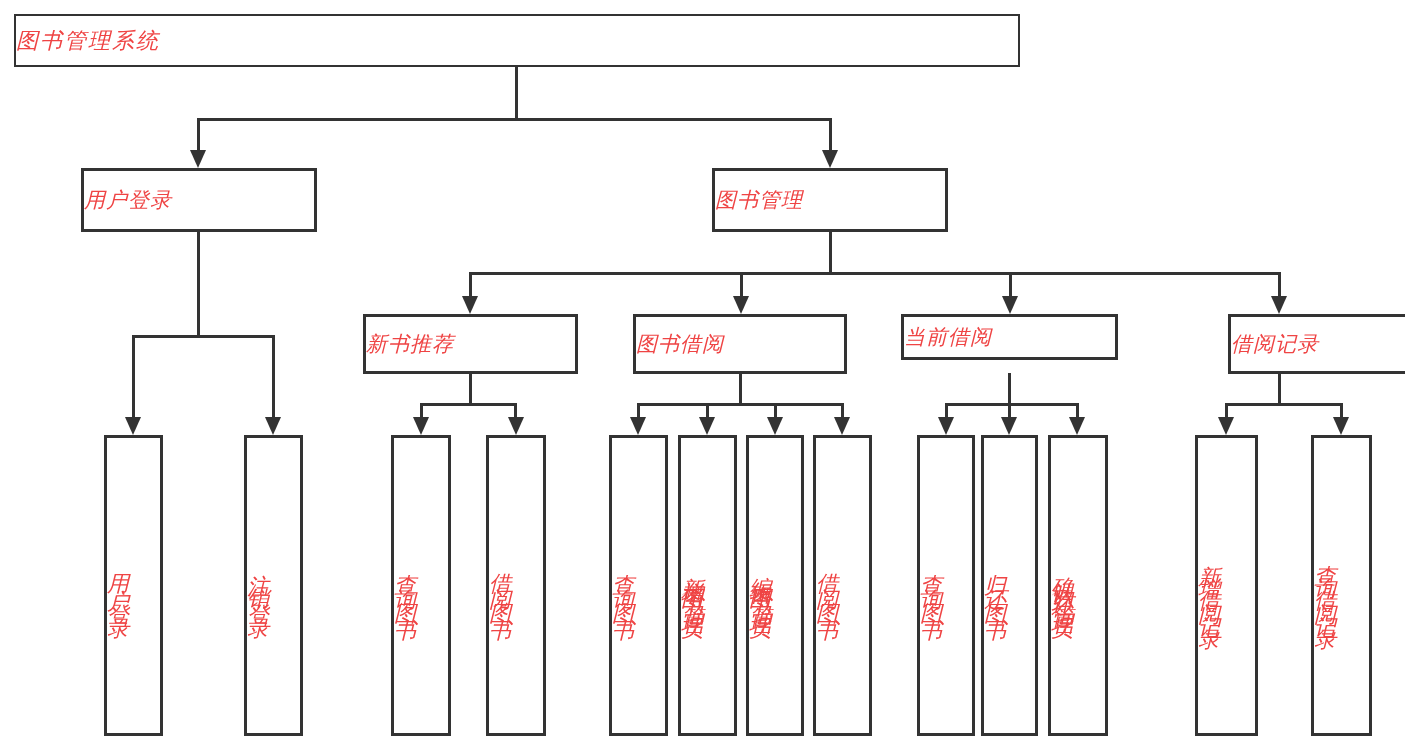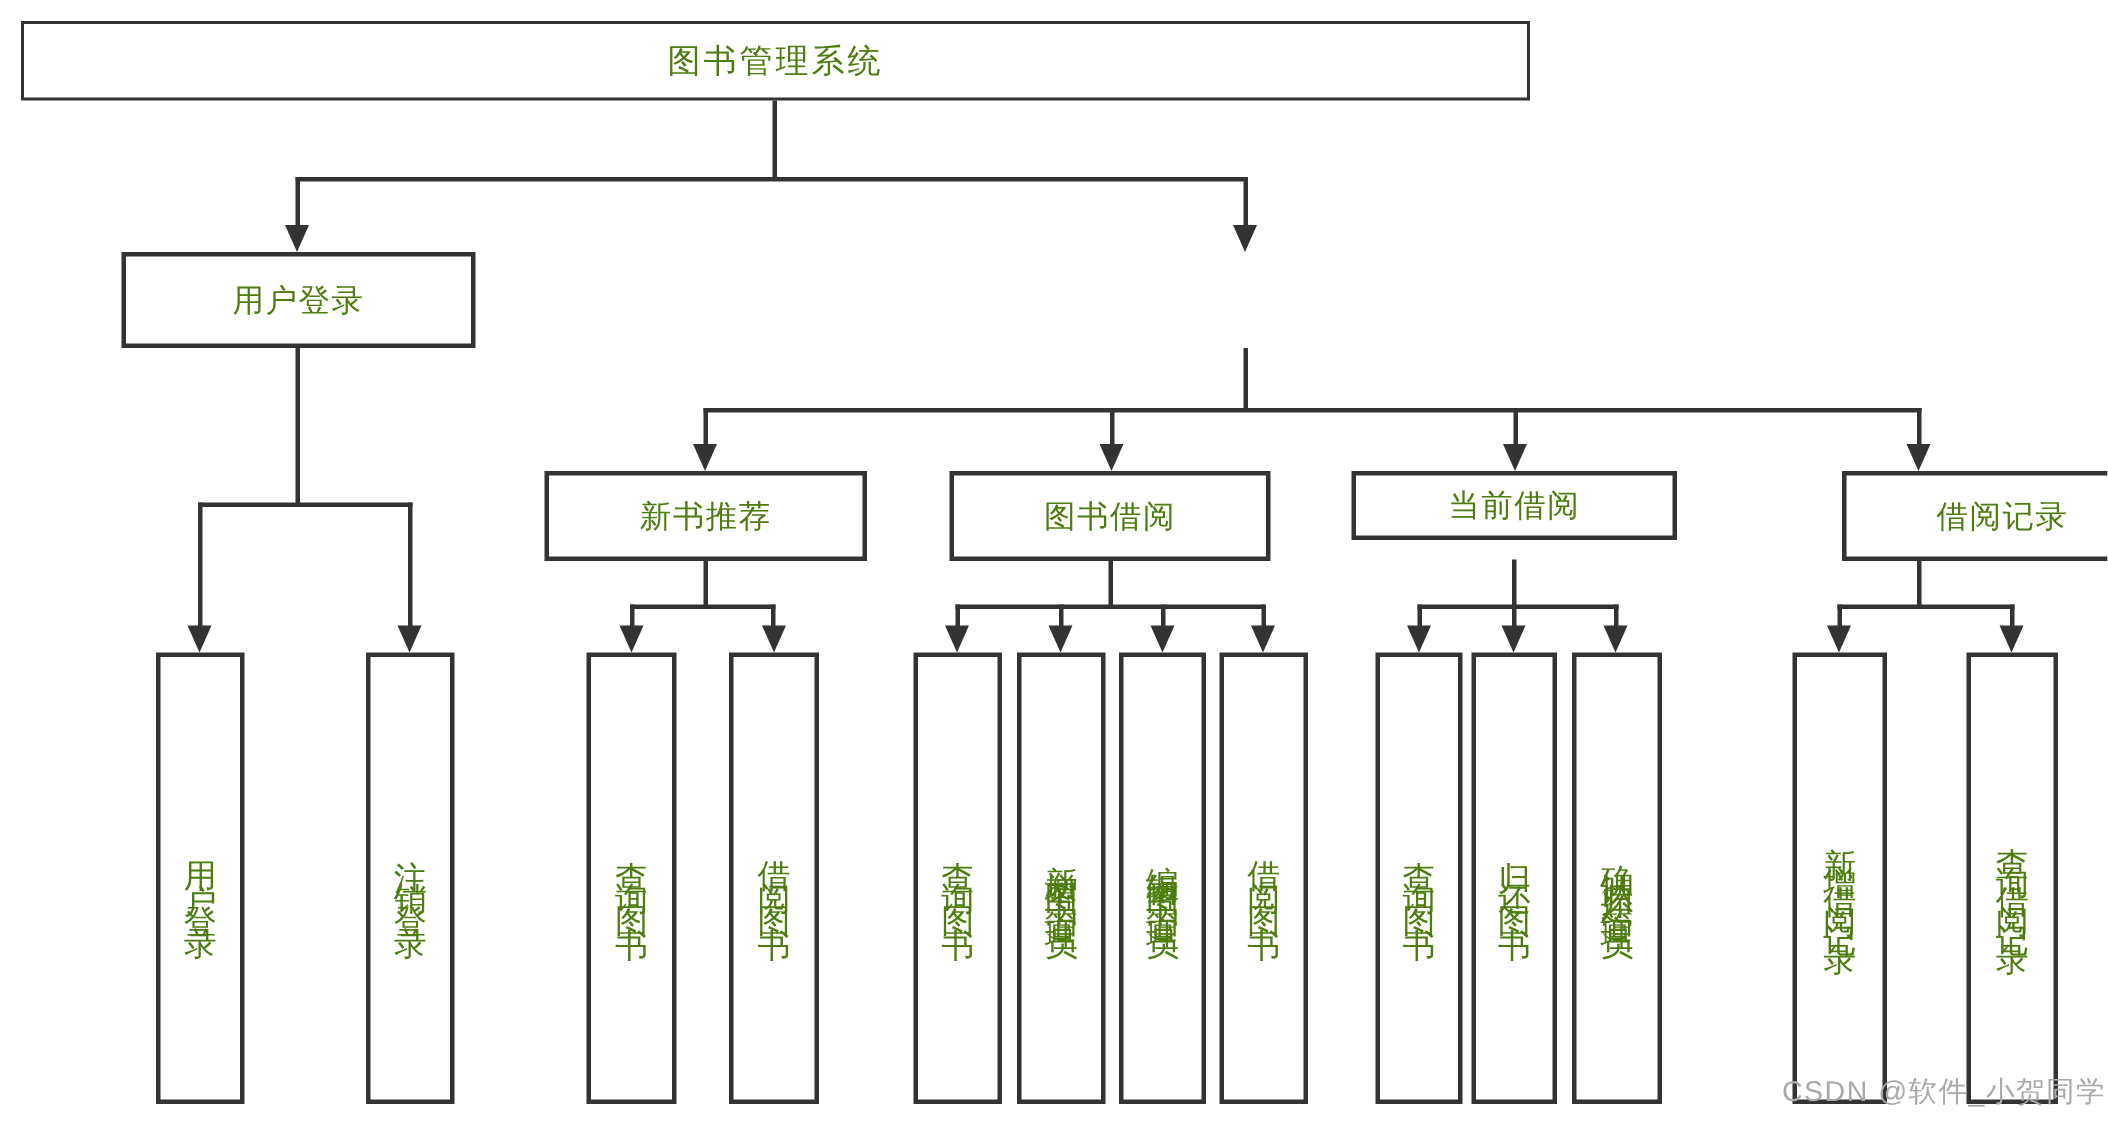--- a/index.html
+++ b/index.html
@@ -2,21 +2,21 @@
 <html><head>
 <meta charset="utf-8">
 <style>
   html,body{margin:0;padding:0;background:#ffffff;}
   #canvas{
     position:relative;width:1405px;height:747px;background:#ffffff;
     font-family:"Liberation Sans","DejaVu Sans",sans-serif;overflow:hidden;
   }
   .box{
     position:absolute;box-sizing:border-box;border:3px solid #333333;background:#ffffff;
-    display:flex;align-items:center;justify-content:center;color:#4d7c0f;
+    display:flex;align-items:center;justify-content:flex-start;color:#ef4444;font-style:italic;
   }
   .root{font-size:22px;font-weight:500;letter-spacing:2px;border-width:2px;}
   .l2,.l3{font-size:21px;font-weight:500;letter-spacing:1px;}
   .leaf{top:435px;height:301px;}
   .vlbl{
     writing-mode:vertical-rl;text-orientation:mixed;line-height:1;
     font-size:22px;font-weight:500;letter-spacing:15px;white-space:nowrap;
   }
   .vlbl.mid{letter-spacing:13px;}
   .vlbl.tight{letter-spacing:6px;}
@@ -43,20 +43,23 @@
 
   <div class="vline" style="left:515px;top:67px;height:51px"></div>
   <div class="hline" style="left:197px;top:118px;width:634px"></div>
   <div class="vline" style="left:197px;top:118px;height:34px"></div>
   <div class="ah" style="left:190px;top:150px"></div>
   <div class="vline" style="left:829px;top:118px;height:34px"></div>
   <div class="ah" style="left:822px;top:150px"></div>
 
   <div class="box l2" style="left:81px;top:168px;width:236px;height:64px">
     <span>用户登录</span>
+  </div>
+  <div class="box l2" style="left:712px;top:168px;width:236px;height:64px">
+    <span>图书管理</span>
   </div>
 
   <div class="vline" style="left:197px;top:232px;height:106px"></div>
   <div class="hline" style="left:132px;top:335px;width:143px"></div>
   <div class="vline" style="left:132px;top:335px;height:83px"></div>
   <div class="ah" style="left:125px;top:417px"></div>
   <div class="vline" style="left:272px;top:335px;height:83px"></div>
   <div class="ah" style="left:265px;top:417px"></div>
 
   <div class="vline" style="left:829px;top:232px;height:42px"></div>
@@ -154,15 +157,14 @@
     <span class="vlbl tight">确认归还（管理员）</span>
   </div>
 
   <div class="box leaf" style="left:1195px;width:63px">
     <span class="vlbl mid">新增借阅记录</span>
   </div>
   <div class="box leaf" style="left:1311px;width:61px">
     <span class="vlbl mid">查询借阅记录</span>
   </div>
 
-  <div class="watermark">CSDN @软件_小贺同学</div>
 
 </div>
 
 </body></html>

